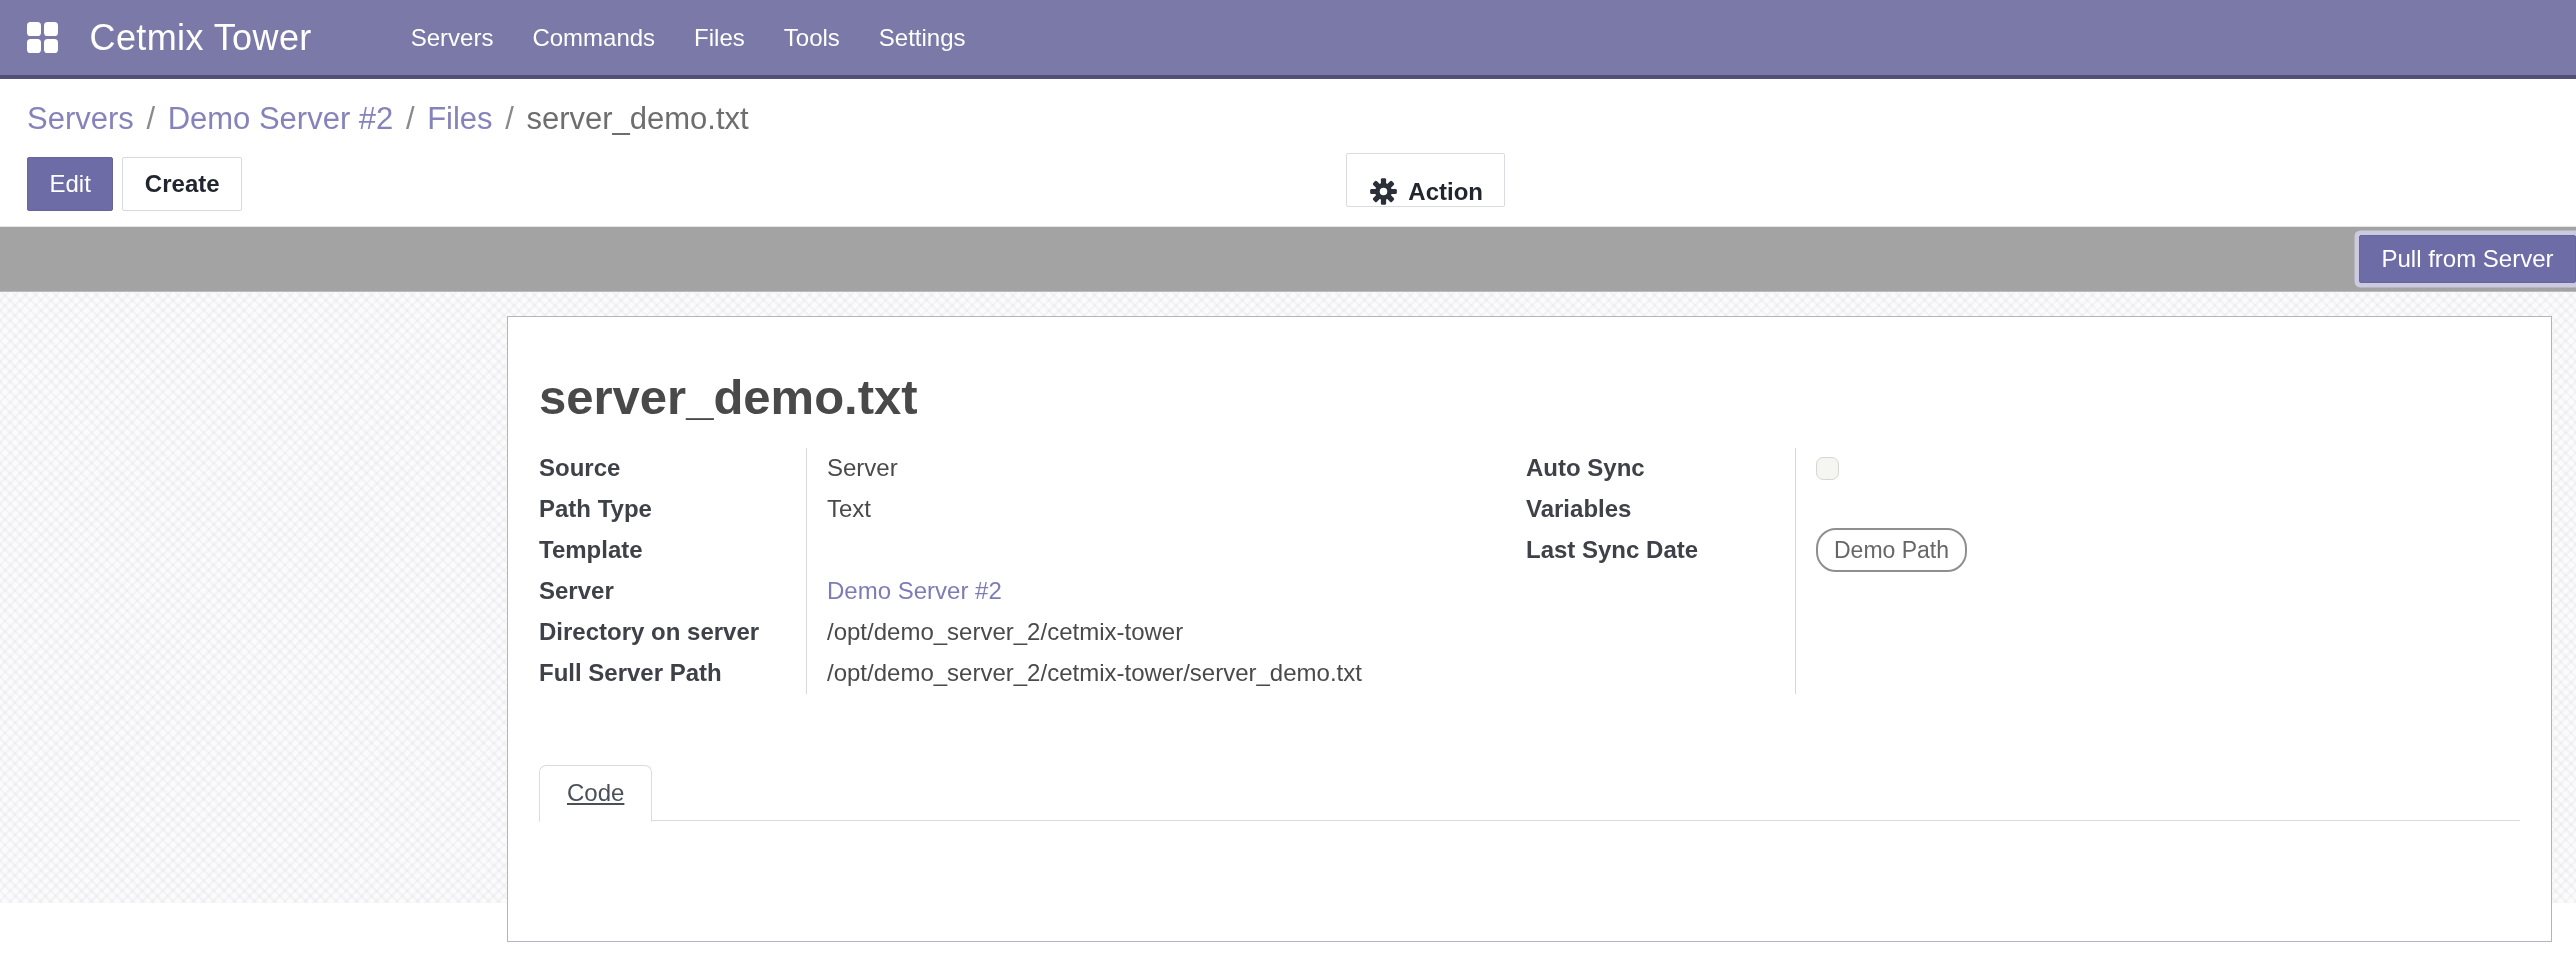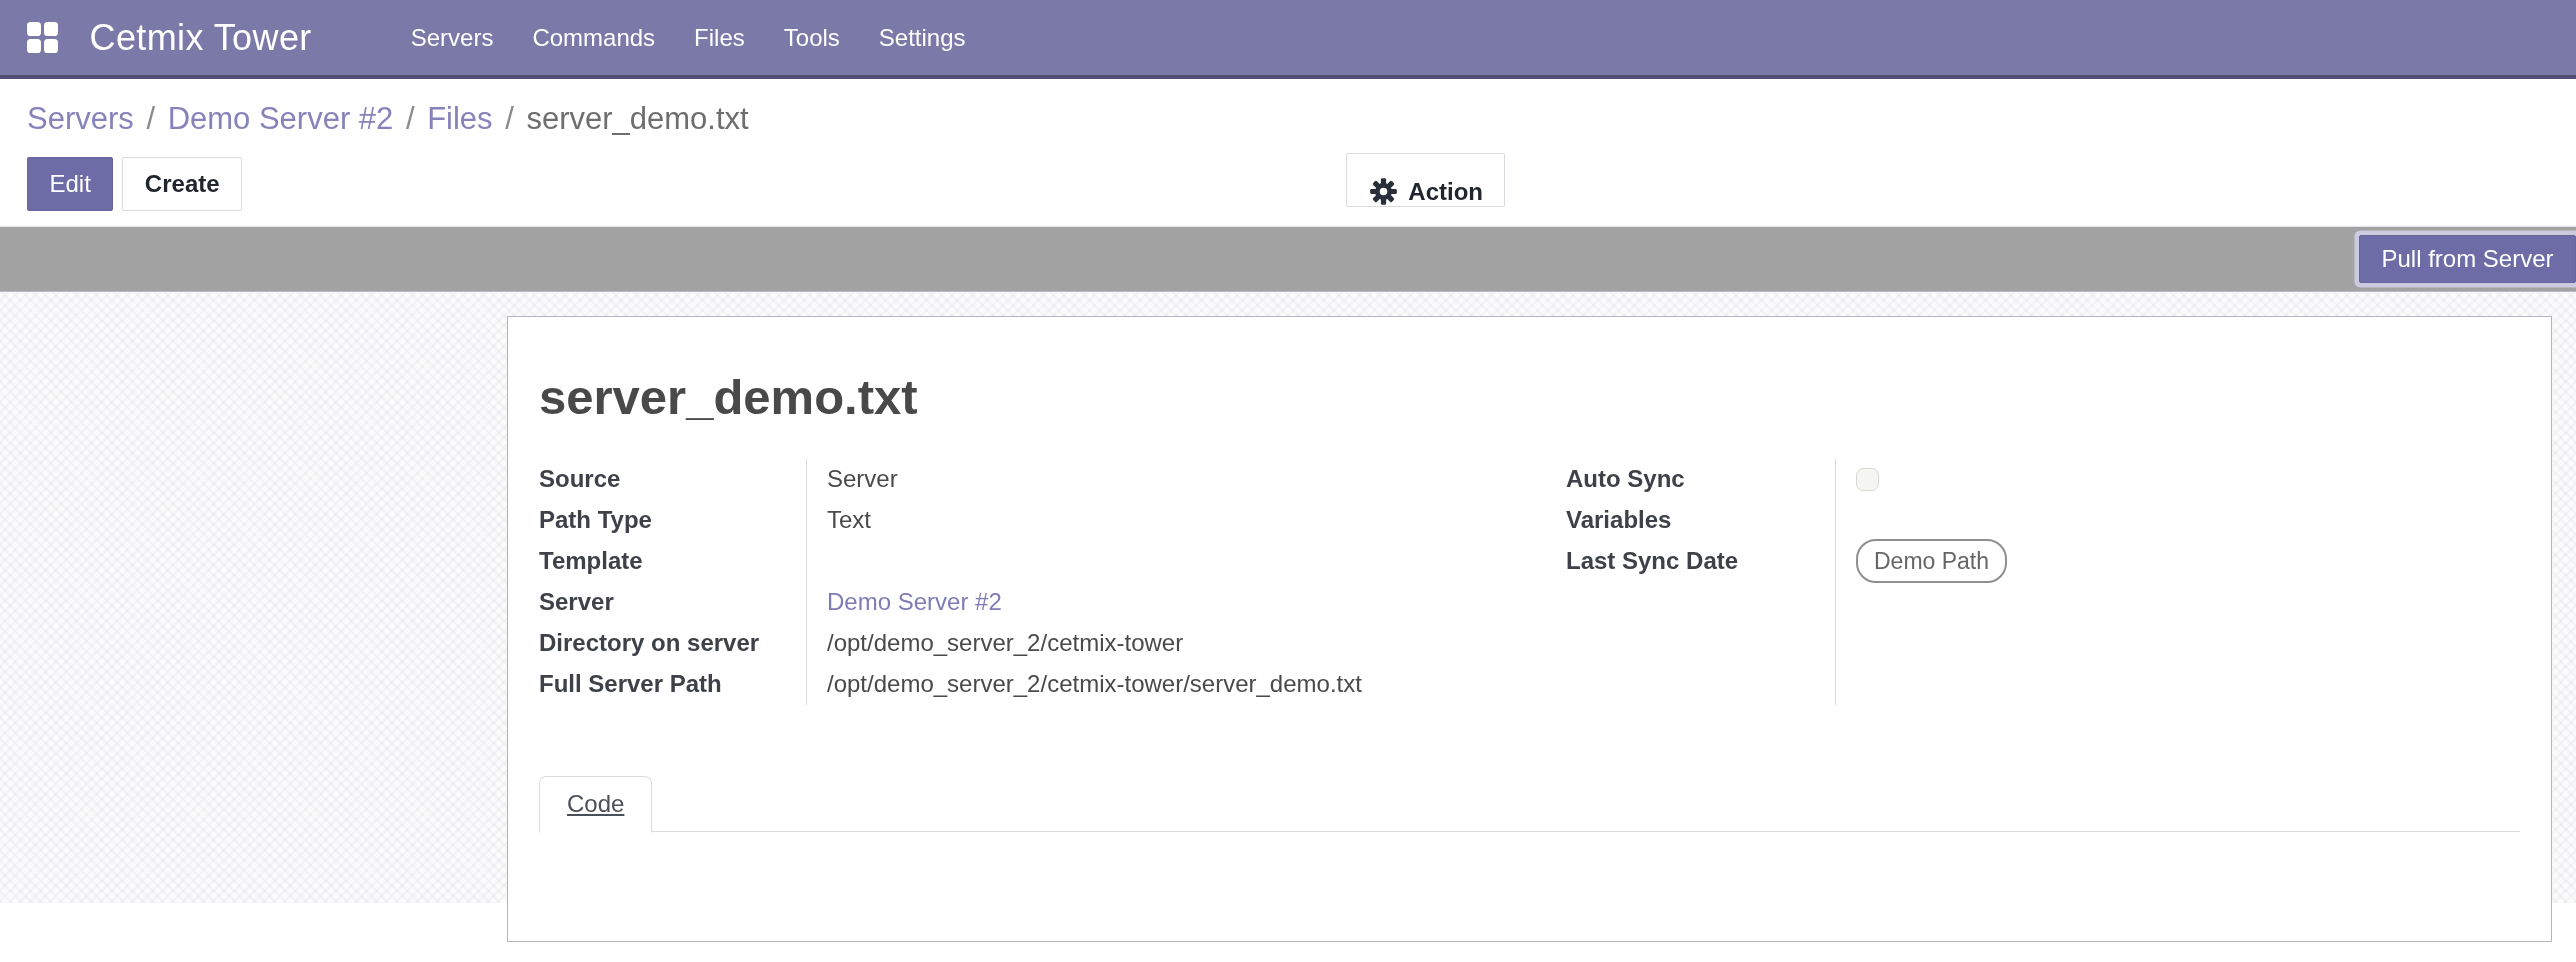--- a/index.html
+++ b/index.html
@@ -124,21 +124,21 @@
     border: 1.8px solid #b4b4c0;
     padding: 0 31px;
   }
   .sheet-title {
     margin-top: 52px;
     font-size: 49px;
     font-weight: 700;
     color: #494949;
   }
 
-  .groups { display: flex; margin-top: 34px; gap: 40px; }
+  .groups { display: flex; margin-top: 23px; }
   .group { display: flex; }
   .group-left { width: 987px; }
   .group-right { flex: 1; }
   .label-col { display: flex; flex-direction: column; }
   .group-left .label-col { width: 267px; }
   .group-right .label-col { width: 269px; }
   .value-col {
     flex: 1;
     border-left: 1.8px solid #d9d9d9;
     padding-left: 20px;

